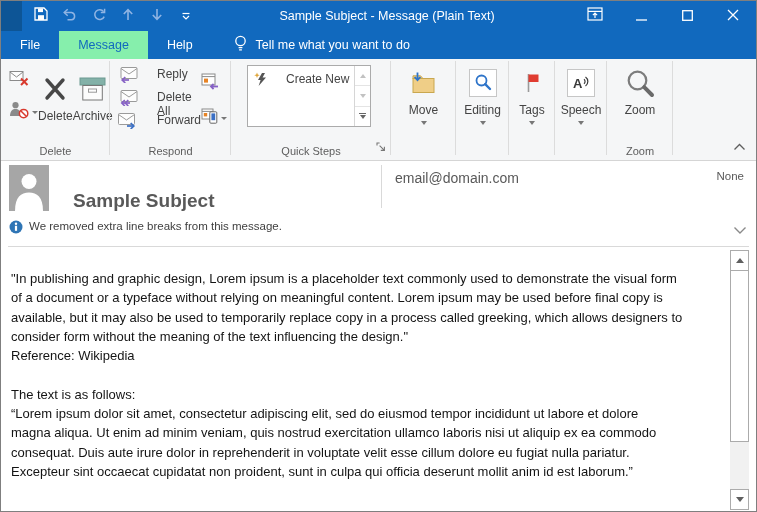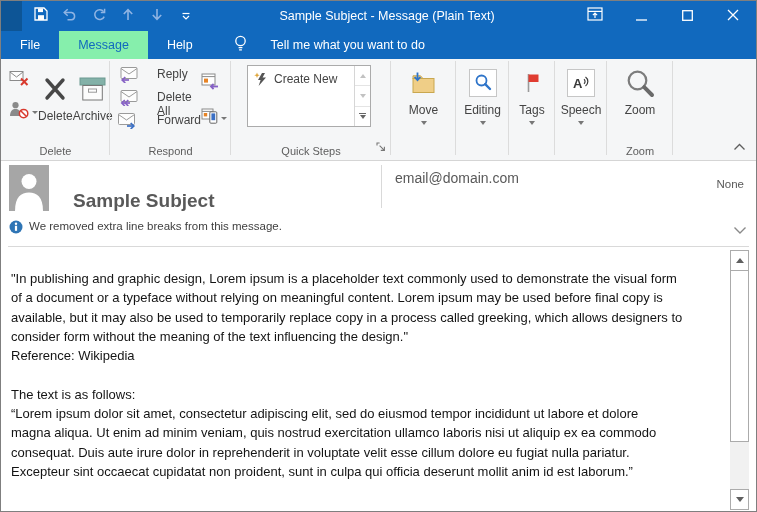--- a/index.html
+++ b/index.html
@@ -15,21 +15,21 @@
   .qbtn{ width:29px; height:26px; display:flex; align-items:center; justify-content:center; }
   .win-title{ position:absolute; left:17px; right:0; top:0; height:30px; display:flex; align-items:center;
               justify-content:center; font-size:12.5px; color:#fff; pointer-events:none; }
   .win-controls{ margin-left:auto; display:flex; height:30px; }
   .wbtn{ width:46px; height:30px; display:flex; align-items:center; justify-content:center; }
 
   
   .tabstrip{ height:28px; background:#1169be; display:flex; align-items:stretch; color:#fff; font-size:12.5px; }
   .tab{ padding:0 19px; display:flex; align-items:center; }
   .tab.active{ background:#86efac; color:#1169be; }
-  .tellme{ display:flex; align-items:center; gap:24px; margin-left:22px; }
+  .tellme{ display:flex; align-items:center; gap:9px; margin-left:22px; }
 
   
   .ribbon{ position:relative; height:102px; background:#f5f6f7; border-bottom:1px solid #d5d5d5; display:flex; }
   .rgroup{ position:relative; height:100%; }
   .rgroup::after{ content:''; position:absolute; right:0; top:2px; bottom:5px; width:1px; background:#dcdcdc; }
   .grplabel{ position:absolute; left:0; right:0; bottom:3px; text-align:center; font-size:11px; color:#5d5d5d; }
   .bigbtn{ display:flex; flex-direction:column; align-items:center; padding-top:6px; height:84px; }
   .bicon{ height:36px; display:flex; align-items:center; justify-content:center; }
   .blabel{ font-size:12px; color:#444; margin-top:2px; white-space:nowrap; }
   .caret{ width:0; height:0; border-left:3.5px solid transparent; border-right:3.5px solid transparent;
@@ -40,21 +40,21 @@
   .smallcol{ width:32px; display:flex; flex-direction:column; gap:10px; padding-top:2px; }
   .smallbtn{ display:flex; align-items:center; }
 
   .grp-respond{ width:121px; display:flex; padding:8px 0 0 8px; }
   .resp-rows{ display:flex; flex-direction:column; gap:6px; }
   .resp-row{ display:flex; align-items:flex-start; gap:19px; height:17px; font-size:12px; color:#444; }
   .resp-icons{ margin-left:auto; margin-right:10px; display:flex; flex-direction:column; gap:14px; padding-top:6px; }
 
   .grp-qsteps{ width:160px; }
   .qs-box{ margin:6px 0 0 16px; width:124px; height:62px; background:#fff; border:1px solid #ababab; display:flex; }
-  .qs-item{ flex:1; display:flex; gap:6px; padding:6px 0 0 6px; font-size:12px; color:#444;text-align:right; }
+  .qs-item{ flex:1; display:flex; gap:18px; padding:6px 0 0 6px; font-size:12px; color:#444;text-align:right; }
   .qs-scroll{ width:16px; border-left:1px solid #d6d6d6; display:flex; flex-direction:column; }
   .qs-cell{ flex:1; display:flex; align-items:center; justify-content:center; border-bottom:1px solid #e4e4e4; }
   .qs-cell:last-child{ border-bottom:none; }
   .tri-up{ width:0;height:0;border-left:3.5px solid transparent;border-right:3.5px solid transparent;border-bottom:4px solid #c2c2c2; }
   .tri-dn{ width:0;height:0;border-left:3.5px solid transparent;border-right:3.5px solid transparent;border-top:4px solid #c2c2c2; }
   .tri-more{ display:flex; flex-direction:column; align-items:center; gap:1px; }
   .tri-more .bar{ width:7px; height:1px; background:#666; }
   .tri-more .tri-dn{ border-top-color:#666; }
   .launcher{ position:absolute; right:5px; bottom:4px; }
 
@@ -65,21 +65,21 @@
               align-items:center; justify-content:center; }
   .ribbon-collapse{ position:absolute; right:10px; bottom:5px; }
 
   
   .msg-header{ position:relative; height:86px; background:#fff; }
   .msg-header::after{ content:''; position:absolute; left:7px; right:7px; bottom:0; height:1px; background:#d9d9d9; }
   .avatar{ position:absolute; left:8px; top:4px; }
   .subject{ position:absolute; left:72px; top:29px; font-size:19px; font-weight:bold; color:#595959; }
   .hdr-vdiv{ position:absolute; left:380px; top:4px; height:43px; width:1px; background:#d9d9d9; }
   .hdr-email{ position:absolute; left:394px; top:9px; font-size:14px; color:#595959; }
-  .hdr-none{ position:absolute; right:12px; top:9px; font-size:11.5px; color:#595959;margin-top:8px; }
+  .hdr-none{ position:absolute; right:12px; top:9px; font-size:11.5px; color:#595959; }
   .hdr-expand{ position:absolute; right:9px; top:60px; }
   .inforow{ position:absolute; left:8px; top:59px; display:flex; align-items:flex-start; gap:6px; }
   .infotext{ font-size:11.5px; color:#3f3f3f; }
 
   
   .msg-body{ position:relative; height:265px; background:#fff; padding:22px 44px 0 10px; }
   .bodyline{ font-size:13px; line-height:19.3px; min-height:19.3px; color:#141414; white-space:pre; }
 
   
   .scrollbar{ position:absolute; top:3px; bottom:2px; right:7px; width:19px; background:#f1f1f1;

